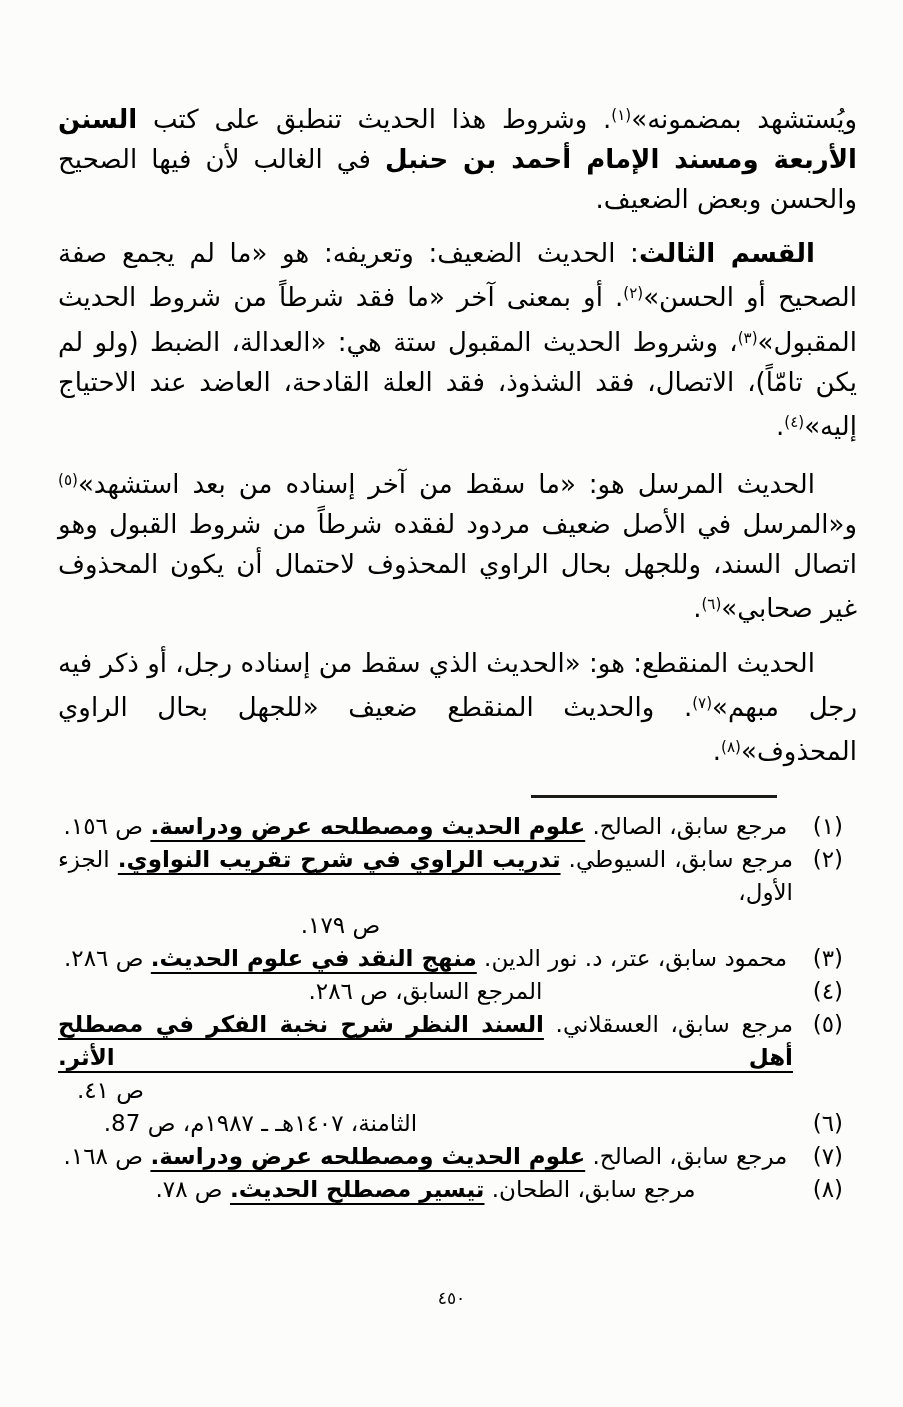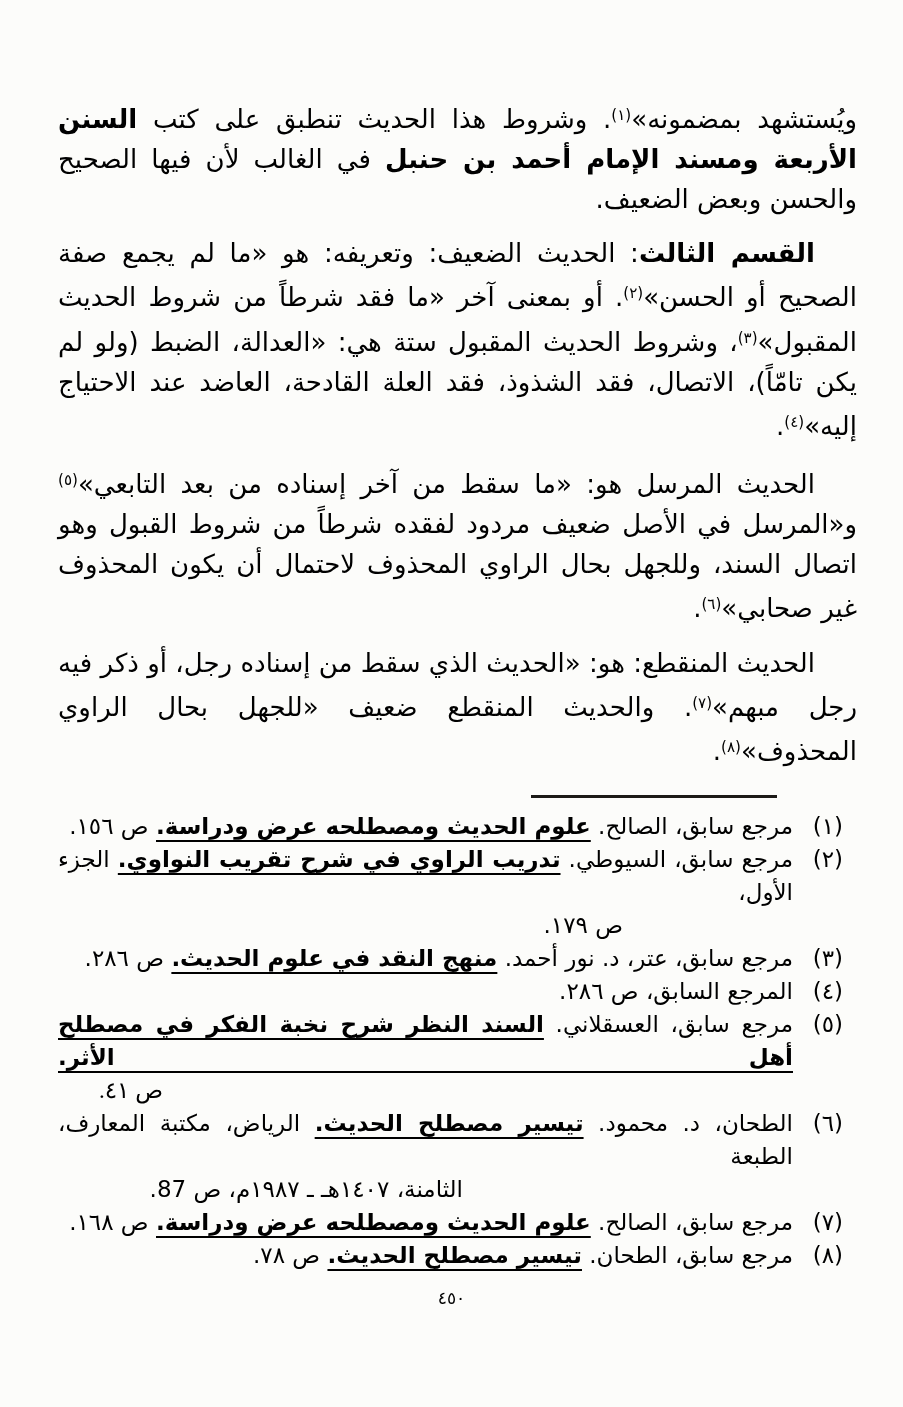--- a/index.html
+++ b/index.html
@@ -44,79 +44,78 @@
     margin:24px 80px 12px auto;
   }
   .footnotes{
     padding-right:14px;
     font-size:23px;
     line-height:33px;
   }
   .footnote{display:flex;}
   .fn-marker{flex:0 0 46px;text-align:right;}
   .fn-text{flex:1;min-width:0;padding-right:4px;}
-  .fn-line{text-align:right;}
+  .fn-line{text-align:center;}
   .fn-line.justify{text-align:justify;text-align-last:justify;}
   .page-number{
     position:absolute;
     top:1288px;left:0;right:0;
     text-align:center;
     font-size:17px;
     letter-spacing:4px;
   }
 </style>
 </head>
 <body>
 
 <div class="page">
   <div class="content">
     <main>
         <p class="para"><span class="seg-n">ويُستشهد بمضمونه»</span><span class="seg-sup">(١)</span><span class="seg-n">. وشروط هذا الحديث تنطبق على كتب </span><span class="seg-b">السنن الأربعة ومسند الإمام أحمد بن حنبل</span><span class="seg-n"> في الغالب لأن فيها الصحيح والحسن وبعض الضعيف.</span></p>
         <p class="para indent"><span class="seg-b">القسم الثالث</span><span class="seg-n">: الحديث الضعيف: وتعريفه: هو «ما لم يجمع صفة الصحيح أو الحسن»</span><span class="seg-sup">(٢)</span><span class="seg-n">. أو بمعنى آخر «ما فقد شرطاً من شروط الحديث المقبول»</span><span class="seg-sup">(٣)</span><span class="seg-n">، وشروط الحديث المقبول ستة هي: «العدالة، الضبط (ولو لم يكن تامّاً)، الاتصال، فقد الشذوذ، فقد العلة القادحة، العاضد عند الاحتياج إليه»</span><span class="seg-sup">(٤)</span><span class="seg-n">.</span></p>
-        <p class="para indent"><span class="seg-n">الحديث المرسل هو: «ما سقط من آخر إسناده من بعد التابعي»</span><span class="seg-sup">(٥)</span><span class="seg-n"> و«المرسل في الأصل ضعيف مردود لفقده شرطاً من شروط القبول وهو اتصال السند، وللجهل بحال الراوي المحذوف لاحتمال أن يكون المحذوف غير صحابي»</span><span class="seg-sup">(٦)</span><span class="seg-n">.</span></p>
+        <p class="para indent"><span class="seg-n">الحديث المرسل هو: «ما سقط من آخر إسناده من بعد استشهد»</span><span class="seg-sup">(٥)</span><span class="seg-n"> و«المرسل في الأصل ضعيف مردود لفقده شرطاً من شروط القبول وهو اتصال السند، وللجهل بحال الراوي المحذوف لاحتمال أن يكون المحذوف غير صحابي»</span><span class="seg-sup">(٦)</span><span class="seg-n">.</span></p>
         <p class="para indent"><span class="seg-n">الحديث المنقطع: هو: «الحديث الذي سقط من إسناده رجل، أو ذكر فيه رجل مبهم»</span><span class="seg-sup">(٧)</span><span class="seg-n">. والحديث المنقطع ضعيف «للجهل بحال الراوي المحذوف»</span><span class="seg-sup">(٨)</span><span class="seg-n">.</span></p>
       </main>
     <hr class="fn-divider">
     <section class="footnotes">
         <div class="footnote">
           <span class="fn-marker">(١)</span>
           <div class="fn-text">
             <div class="fn-line"><span class="seg-n">مرجع سابق، الصالح. </span><span class="seg-t">علوم الحديث ومصطلحه عرض ودراسة.</span><span class="seg-n"> ص ١٥٦.</span></div>
           </div>
         </div>
         <div class="footnote">
           <span class="fn-marker">(٢)</span>
           <div class="fn-text">
             <div class="fn-line justify"><span class="seg-n">مرجع سابق، السيوطي. </span><span class="seg-t">تدريب الراوي في شرح تقريب النواوي.</span><span class="seg-n"> الجزء الأول،</span></div>
             <div class="fn-line" style="margin-right: 170px;"><span class="seg-n">ص ١٧٩.</span></div>
           </div>
         </div>
         <div class="footnote">
           <span class="fn-marker">(٣)</span>
           <div class="fn-text">
-            <div class="fn-line"><span class="seg-n">مرجع سابق، عتر، د. نور أحمد. </span><span class="seg-t">منهج النقد في علوم الحديث.</span><span class="seg-n"> ص ٢٨٦.</span></div>
+            <div class="fn-line"><span class="seg-n">محمود سابق، عتر، د. نور الدين. </span><span class="seg-t">منهج النقد في علوم الحديث.</span><span class="seg-n"> ص ٢٨٦.</span></div>
           </div>
         </div>
         <div class="footnote">
           <span class="fn-marker">(٤)</span>
           <div class="fn-text">
             <div class="fn-line"><span class="seg-n">المرجع السابق، ص ٢٨٦.</span></div>
           </div>
         </div>
         <div class="footnote">
           <span class="fn-marker">(٥)</span>
           <div class="fn-text">
             <div class="fn-line justify"><span class="seg-n">مرجع سابق، العسقلاني. </span><span class="seg-t">السند النظر شرح نخبة الفكر في مصطلح أهل الأثر.</span></div>
-            <div class="fn-line" style="margin-right: 630px; font-family: Liberation Serif, serif;"><span class="seg-n">ص ٤١.</span></div>
+            <div class="fn-line" style="margin-right: 630px;"><span class="seg-n">ص ٤١.</span></div>
           </div>
         </div>
         <div class="footnote">
           <span class="fn-marker">(٦)</span>
           <div class="fn-text">
-            <div class="fn-line justify"><span class="seg-n">الطحان، د. محمود. </span><span class="seg-t">تيسير مصطلح الحديث.</span><span class="seg-n"> الرياض، مكتبة المعارف، الطبعة</span></div>
             <div class="fn-line" style="margin-right: 330px;"><span class="seg-n">الثامنة، ١٤٠٧هـ ـ ١٩٨٧م، ص 87.</span></div>
           </div>
         </div>
         <div class="footnote">
           <span class="fn-marker">(٧)</span>
           <div class="fn-text">
             <div class="fn-line"><span class="seg-n">مرجع سابق، الصالح. </span><span class="seg-t">علوم الحديث ومصطلحه عرض ودراسة.</span><span class="seg-n"> ص ١٦٨.</span></div>
           </div>
         </div>
         <div class="footnote">

